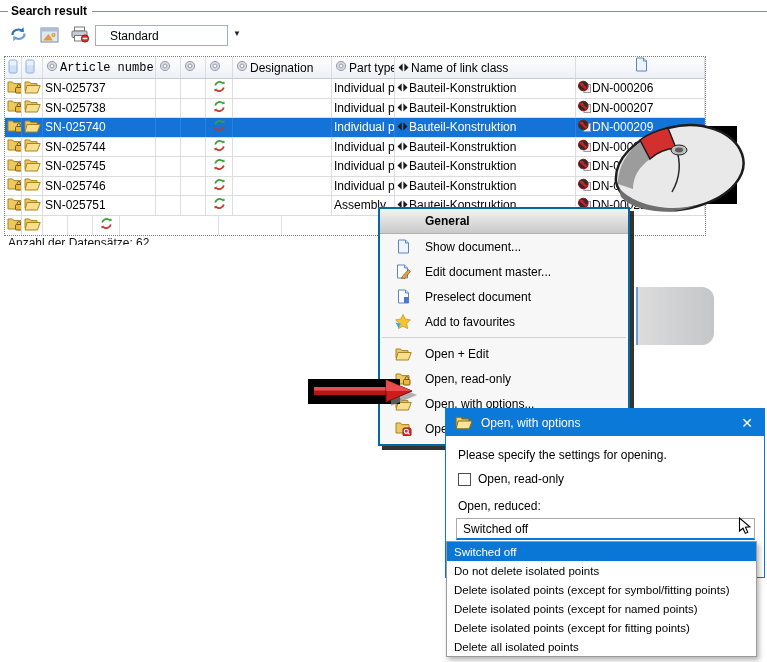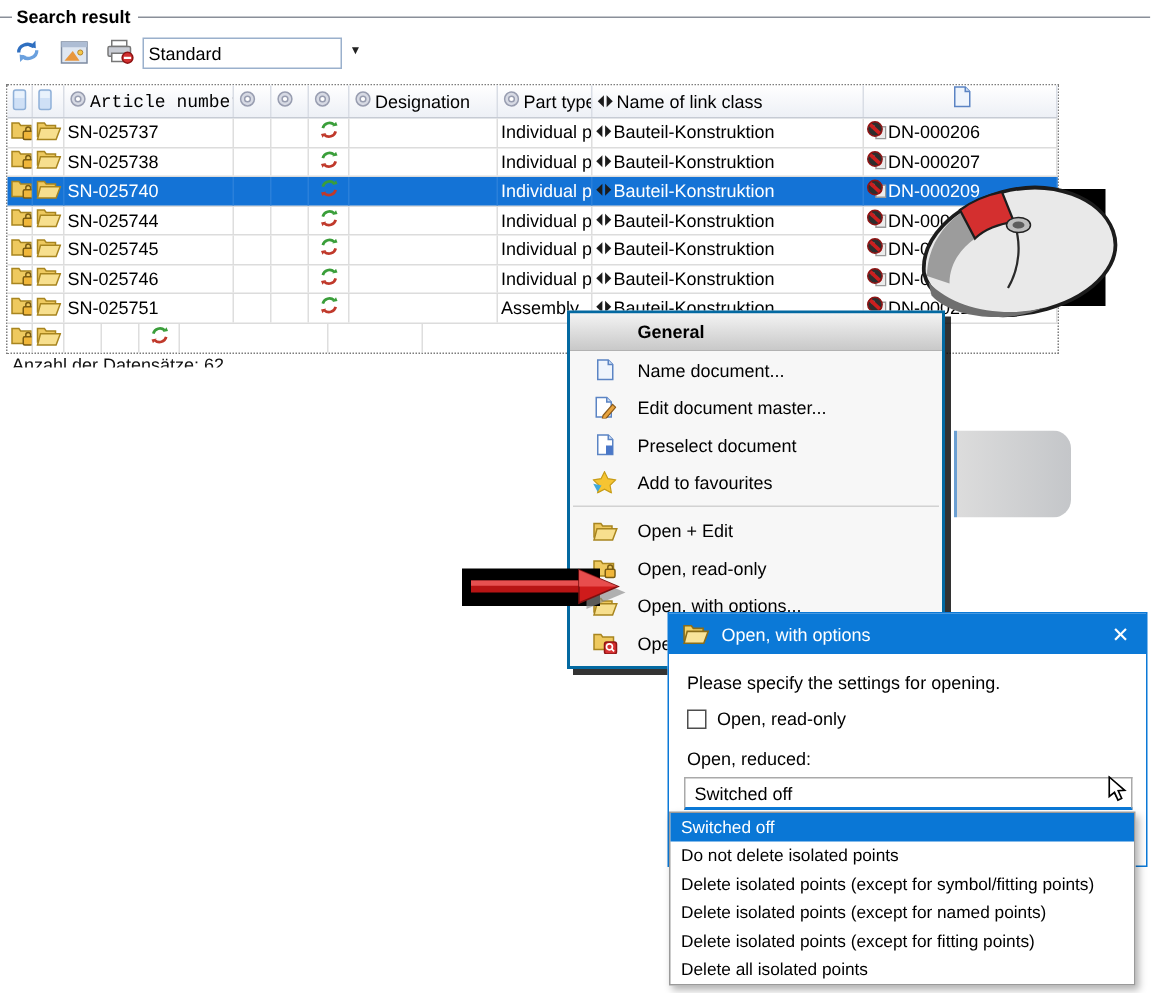--- a/index.html
+++ b/index.html
@@ -7,21 +7,21 @@
           font-family:"Liberation Sans",sans-serif;font-size:12px;color:#000;}
 
   
   .gb-dash{position:absolute;left:0;top:11px;width:8px;height:1px;background:#8a8f99;}
   .gb-label{position:absolute;left:11px;top:4px;font-weight:bold;}
   .gb-line{position:absolute;left:92px;top:11px;right:0;height:1px;background:#8a8f99;}
 
   
   .tb-btn{position:absolute;width:24px;height:22px;top:25px;display:flex;align-items:center;justify-content:center;}
   .combo{position:absolute;left:95px;top:25px;width:133px;height:21px;border:1px solid #9ab0cc;background:#fff;
-         display:flex;align-items:center;padding-left:3px;box-sizing:border-box;}
+         display:flex;align-items:center;padding-left:14px;box-sizing:border-box;}
   .combo-arrow{position:absolute;left:233px;top:29px;font-size:8px;color:#222;}
 
   
   .table{position:absolute;left:4px;top:56px;width:702px;border:1px dotted #7d7d7d;background:#fff;box-sizing:border-box;}
   .thead{display:flex;height:21px;background:linear-gradient(#ffffff,#edf0f6);border-bottom:1px solid #c6cbd4;}
   .th{display:flex;align-items:center;gap:2px;padding-left:3px;border-right:1px solid #d9dde5;box-sizing:border-box;overflow:hidden;white-space:nowrap;}
   .trow{display:flex;height:19.5px;border-bottom:1px solid #dcdcdc;box-sizing:border-box;}
   .trow:last-child{border-bottom:none;}
   .trow.sel{background:#1473d6;color:#fff;}
   .td{display:flex;align-items:center;gap:1px;padding-left:2px;border-right:1px solid #dedede;box-sizing:border-box;overflow:hidden;white-space:nowrap;}
@@ -593,21 +593,21 @@
   <div class="menu">
     <div class="menu-header">General</div>
     <div id="menu-items">
         <div class="menu-item">
           <span class="mi-icon">
             <svg width="13" height="15" viewBox="0 0 13 15">
               <path d="M1.5 1 h7 l3 3 v10 h-10 z" fill="#eef4fc" stroke="#5b84c4"></path>
               <path d="M8.5 1 v3 h3" fill="#cddff5" stroke="#5b84c4"></path>
             </svg>
           </span>
-          <span class="mi-label">Name document...</span>
+          <span class="mi-label">Show document...</span>
         </div>
         <div class="menu-item">
           <span class="mi-icon">
             <svg width="15" height="15" viewBox="0 0 15 15">
               <path d="M1.5 1 h7 l3 3 v10 h-10 z" fill="#fff" stroke="#5b84c4"></path>
               <path d="M8.5 1 v3 h3" fill="#cddff5" stroke="#5b84c4"></path>
               <path d="M6 13 L12.4 5.6 L14.4 7.6 L8 15 L5.6 15 Z" fill="#e8a33d" stroke="#8a5a1a" stroke-width="0.8"></path>
             </svg>
           </span>
           <span class="mi-label">Edit document master...</span>

